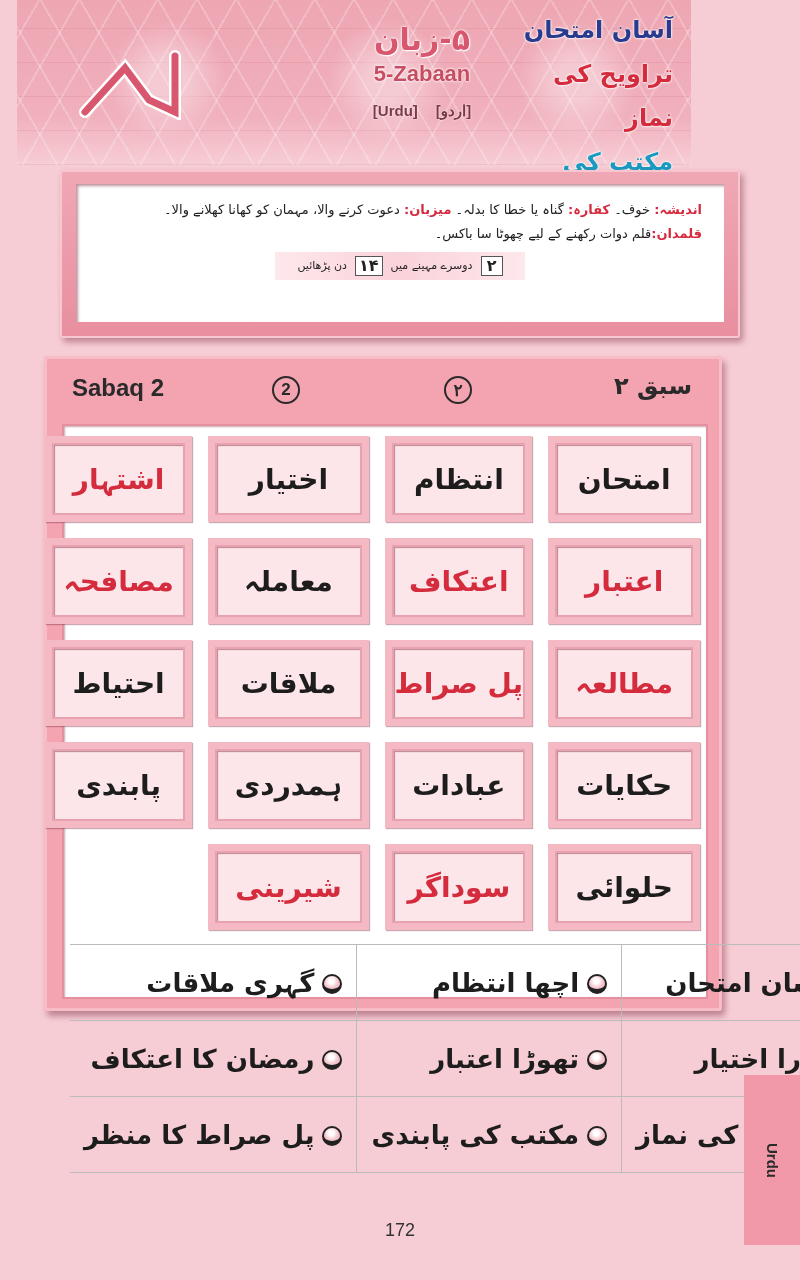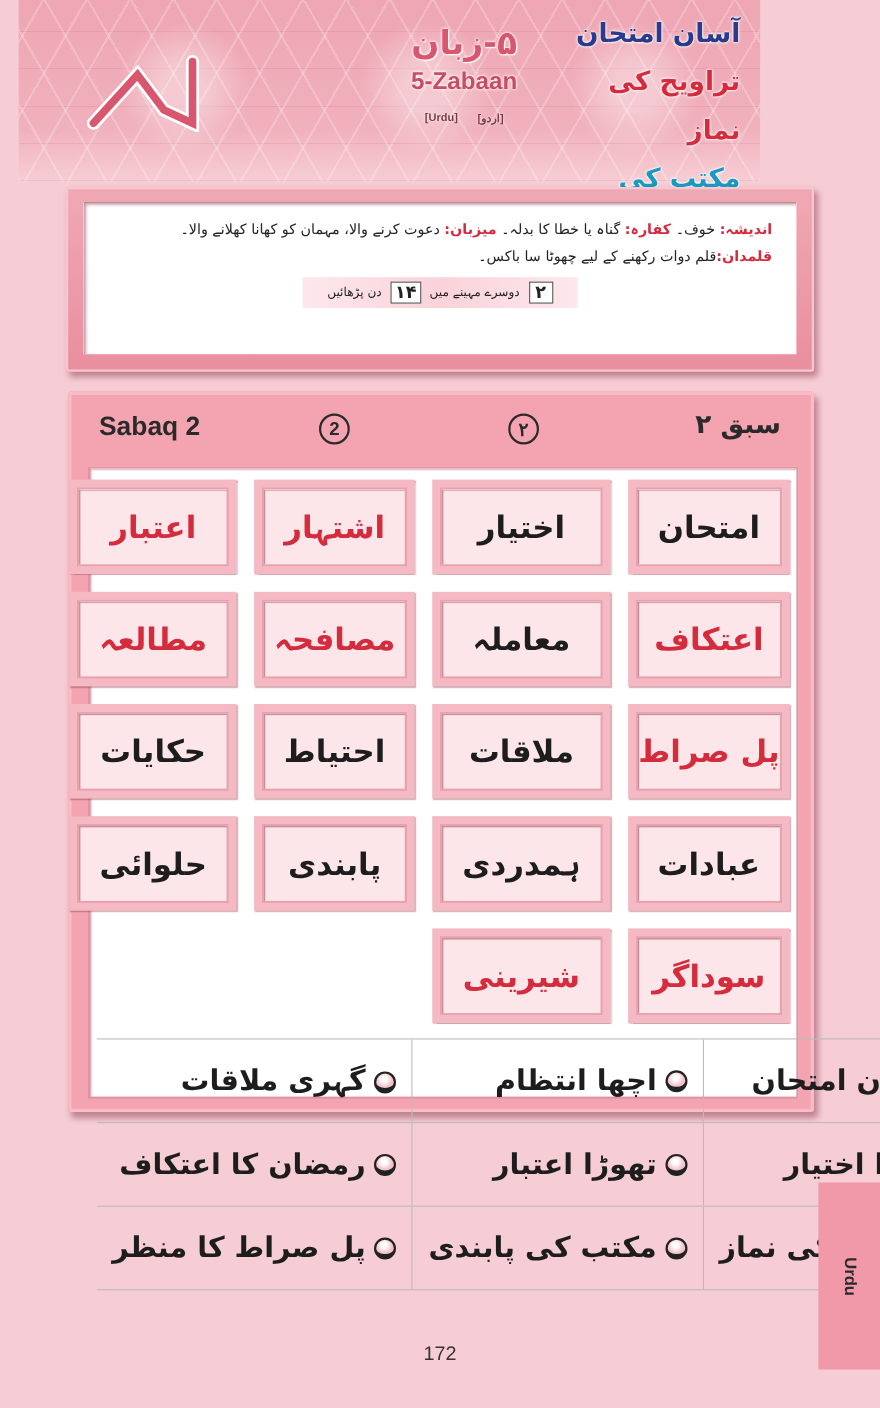--- a/index.html
+++ b/index.html
@@ -33,21 +33,21 @@
     font-size: 30px; color: #d9566f; direction: rtl; line-height: 36px;
     text-shadow: 0 0 3px #fff, 0 0 2px #fff, 1px 1px 1px #fff;
   }
   .title-en {
     font-family: "Liberation Sans", sans-serif; font-weight: bold;
     font-size: 22px; color: #c74d63; line-height: 28px; margin-top: 2px;
     text-shadow: 0 0 3px #fff, 0 0 2px #fff;
   }
   .title-lang {
     margin-top: 14px; display: flex; justify-content: center; gap: 18px;
-    font-family: "Liberation Sans", sans-serif; font-size: 10px; font-weight: bold; color: #7a3a45;
+    font-family: "Liberation Sans", sans-serif; font-size: 15px; font-weight: bold; color: #7a3a45;
   }
   .title-lang span { text-shadow: 0 0 2px #fff; }
   .side-titles {
     position: absolute; right: 18px; top: 8px; width: 160px; direction: rtl; text-align: right;
     font-family: "DejaVu Sans", sans-serif; font-weight: bold; line-height: 44px; font-size: 24px;
   }
   .side-titles div { text-shadow: 0 0 3px #fff, 0 0 2px #fff, 0 0 1px #fff; }
 
   
   .vocab-frame {
@@ -73,21 +73,21 @@
     direction: rtl; font-size: 11px;
   }
   .num-box {
     border: 1px solid #555; background: #fff; min-width: 22px; height: 20px;
     display: inline-flex; align-items: center; justify-content: center;
     font-size: 16px; font-weight: bold; padding: 0 3px;
   }
 
   
   .lesson-frame {
-    position: absolute; left: 62px; top: 356px; width: 678px; height: 655px;
+    position: absolute; left: 44px; top: 356px; width: 678px; height: 655px;
     background: #f4a3b1;
     border-radius: 3px;
     box-shadow: 3px 5px 6px rgba(120,40,60,0.45), inset 0 0 0 3px #f7bcc6;
   }
   .lesson-head {
     position: absolute; left: 0; top: 0; width: 100%; height: 70px;
   }
   .sabaq-en {
     position: absolute; left: 28px; top: 18px;
     font-family: "Liberation Sans", sans-serif; font-weight: bold; font-size: 24px; color: #2a2a2a;
@@ -202,20 +202,23 @@
     <div class="sabaq-en">Sabaq 2</div>
     <div class="circle-num" style="left:228px">2</div>
     <div class="circle-num" style="left:400px">۲</div>
     <div class="sabaq-ur">سبق ۲</div>
   </div>
 
   <div class="lesson-body">
     <div class="card-grid">
       <div class="card">
           <div class="card-inner black">امتحان</div>
+        </div>
+      <div class="card">
+          <div class="card-inner black">انتظام</div>
         </div>
       <div class="card">
           <div class="card-inner black">اختیار</div>
         </div>
       <div class="card">
           <div class="card-inner red">اشتہار</div>
         </div>
 
       <div class="card">
           <div class="card-inner red">اعتبار</div>

